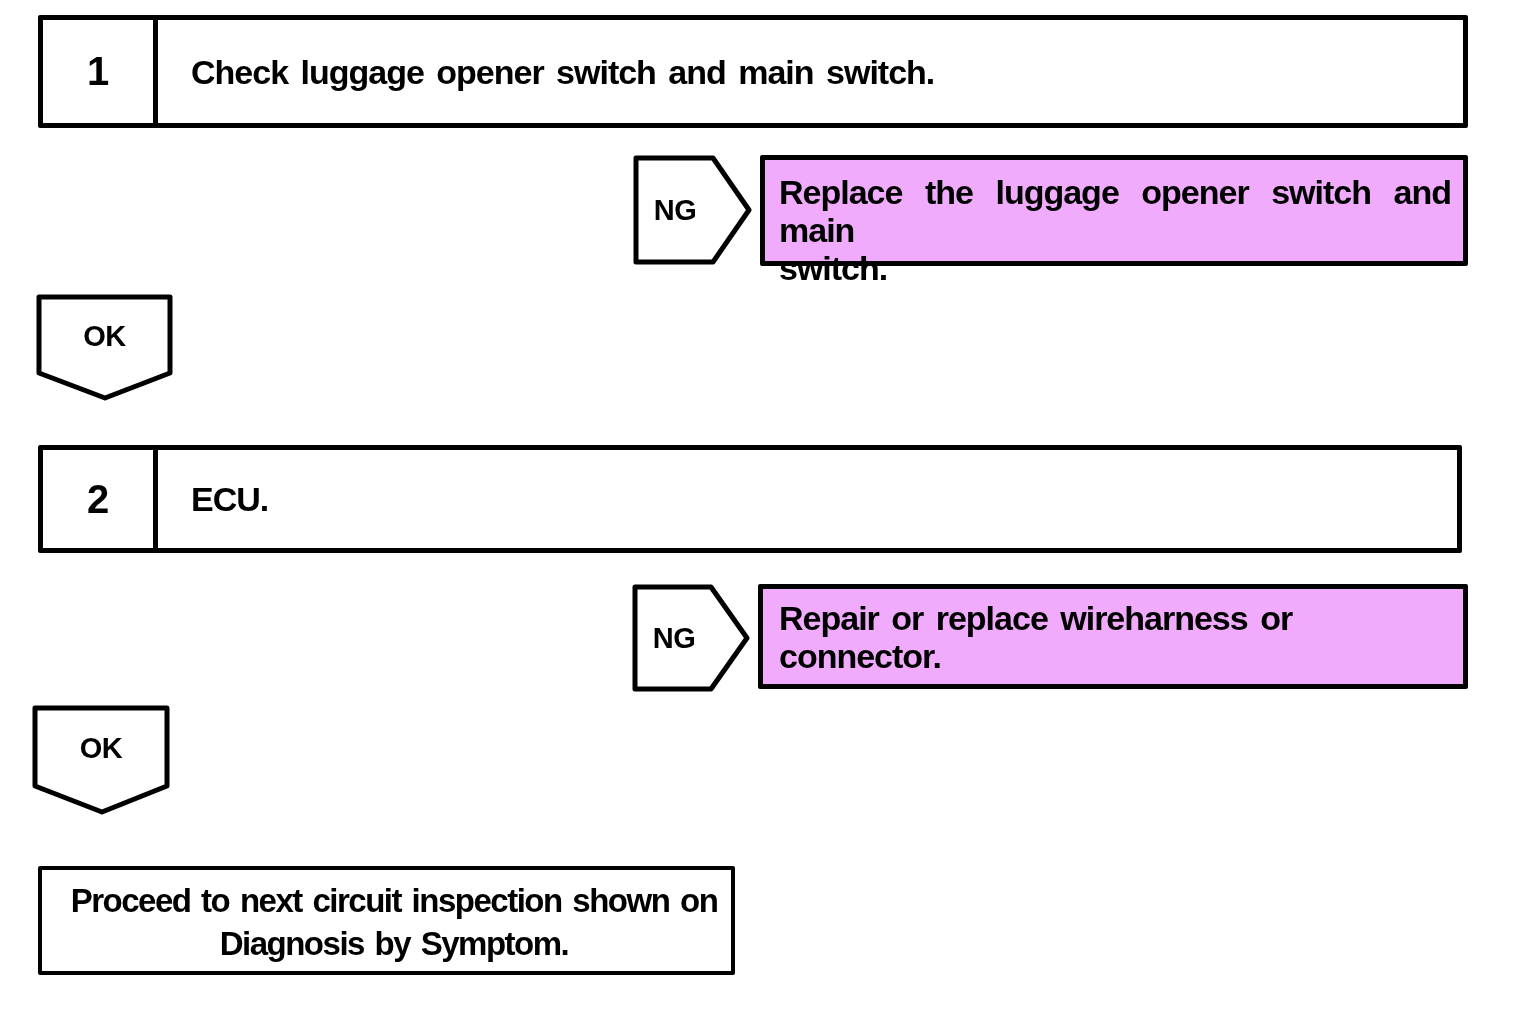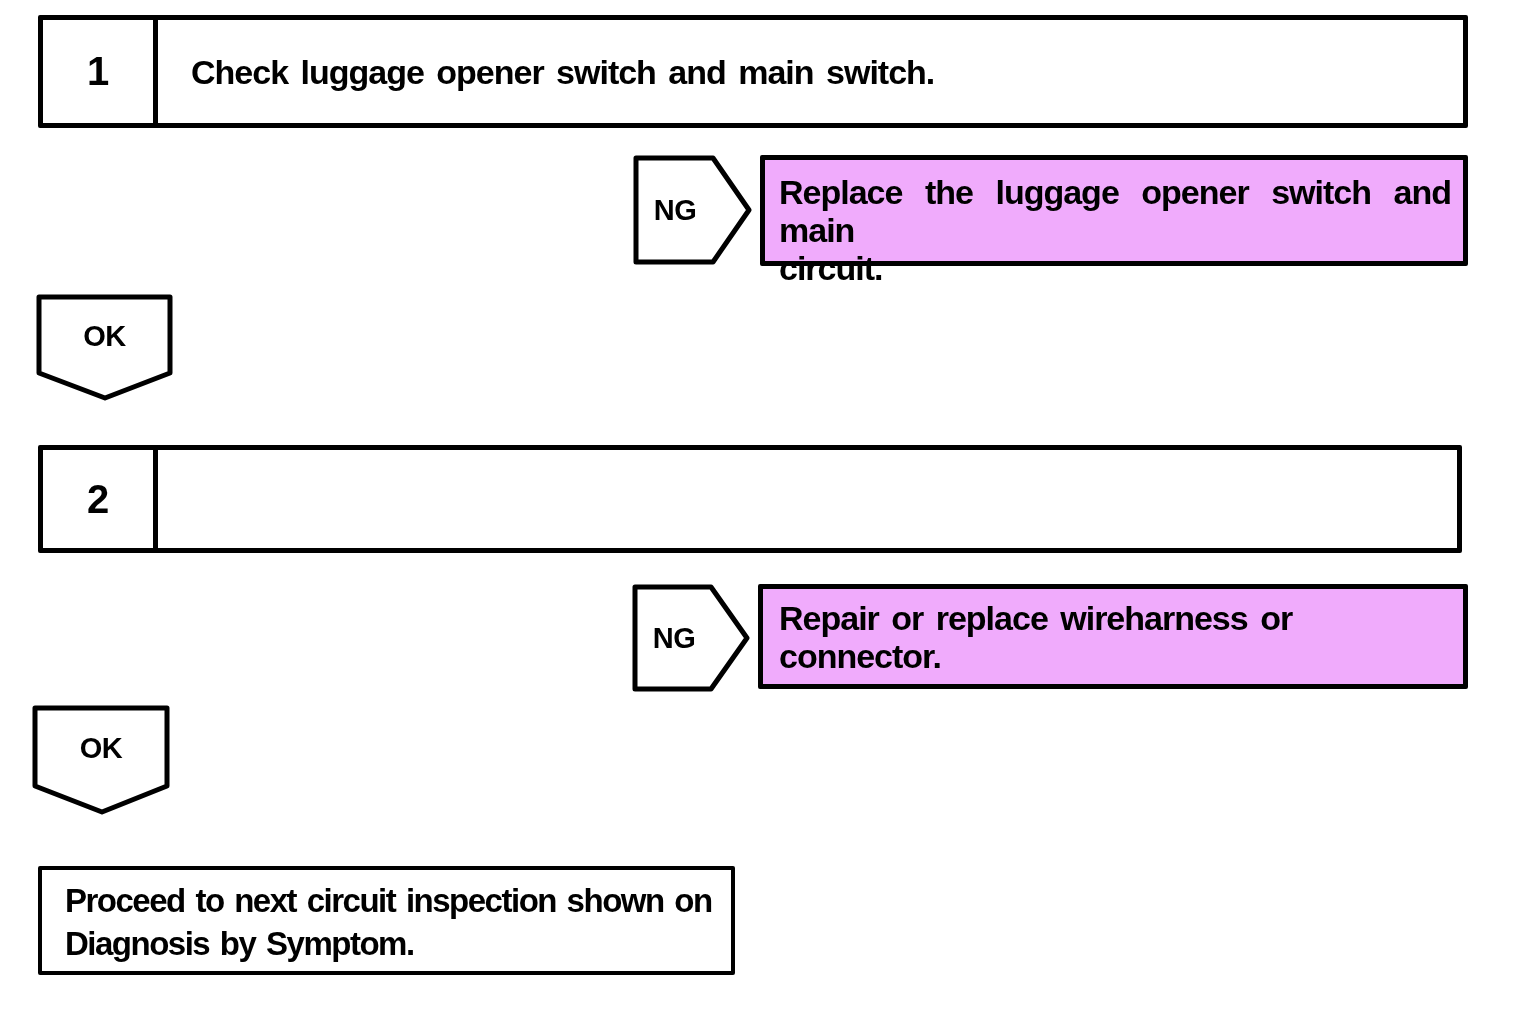--- a/index.html
+++ b/index.html
@@ -83,20 +83,21 @@
   
   .final-box {
     border: 4px solid #000000;
     border-radius: 2px;
     background: #ffffff;
     font-size: 33px;
     line-height: 43px;
     letter-spacing: -1.5px;
     word-spacing: 3px;
     padding: 9px 8px 0 23px;
+    text-align: center;
   }
 </style>
 </head>
 <body>
 
 <div class="canvas">
 
   <div class="abs step-box" style="left:38px; top:15px; width:1430px; height:113px;">
     <div class="step-num">1</div>
     <div class="step-title">
@@ -106,33 +107,34 @@
 
   <div class="abs" style="left:633px; top:155px; width:119px; height:110px;">
     <svg class="shape" viewBox="0 0 119 110">
       <polygon points="3,3 80,3 116,55 80,107 3,107" fill="#ffffff" stroke="#000000" stroke-width="5" stroke-linejoin="round"></polygon>
     </svg>
   </div>
   <div class="abs shape-label" style="left:633px; top:155px; width:84px; height:110px;">NG</div>
 
   <div class="abs result-box" style="left:760px; top:155px; width:708px; height:111px;">
     <div class="jline">Replace the luggage opener switch and main</div>
-    <div>circuit.</div>
+    <div>switch.</div>
   </div>
 
   <div class="abs" style="left:36px; top:294px; width:137px; height:107px;">
     <svg class="shape" viewBox="0 0 137 107">
       <polygon points="3,3 134,3 134,79 69,104 3,79" fill="#ffffff" stroke="#000000" stroke-width="5" stroke-linejoin="round"></polygon>
     </svg>
   </div>
   <div class="abs shape-label" style="left:36px; top:294px; width:137px; height:84px;">OK</div>
 
   <div class="abs step-box" style="left:38px; top:445px; width:1424px; height:108px;">
     <div class="step-num">2</div>
     <div class="step-title">
+      <div class="tight">ECU.</div>
     </div>
   </div>
 
   <div class="abs" style="left:632px; top:584px; width:118px; height:108px;">
     <svg class="shape" viewBox="0 0 118 108">
       <polygon points="3,3 79,3 115,54 79,105 3,105" fill="#ffffff" stroke="#000000" stroke-width="5" stroke-linejoin="round"></polygon>
     </svg>
   </div>
   <div class="abs shape-label" style="left:632px; top:584px; width:84px; height:108px;">NG</div>
 

